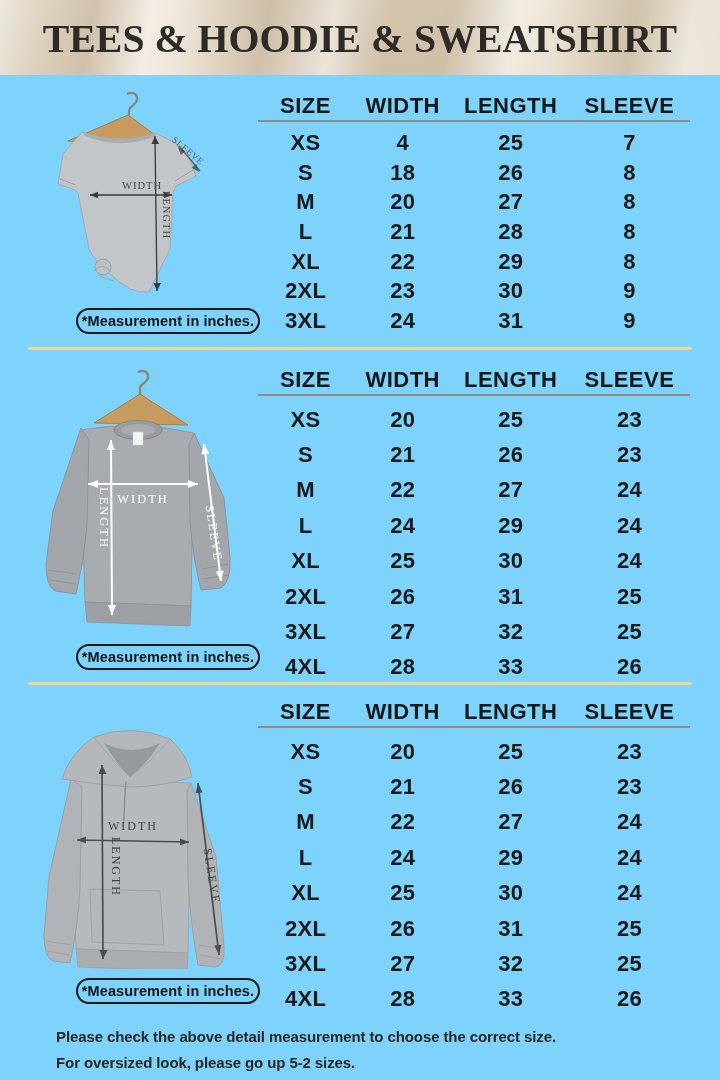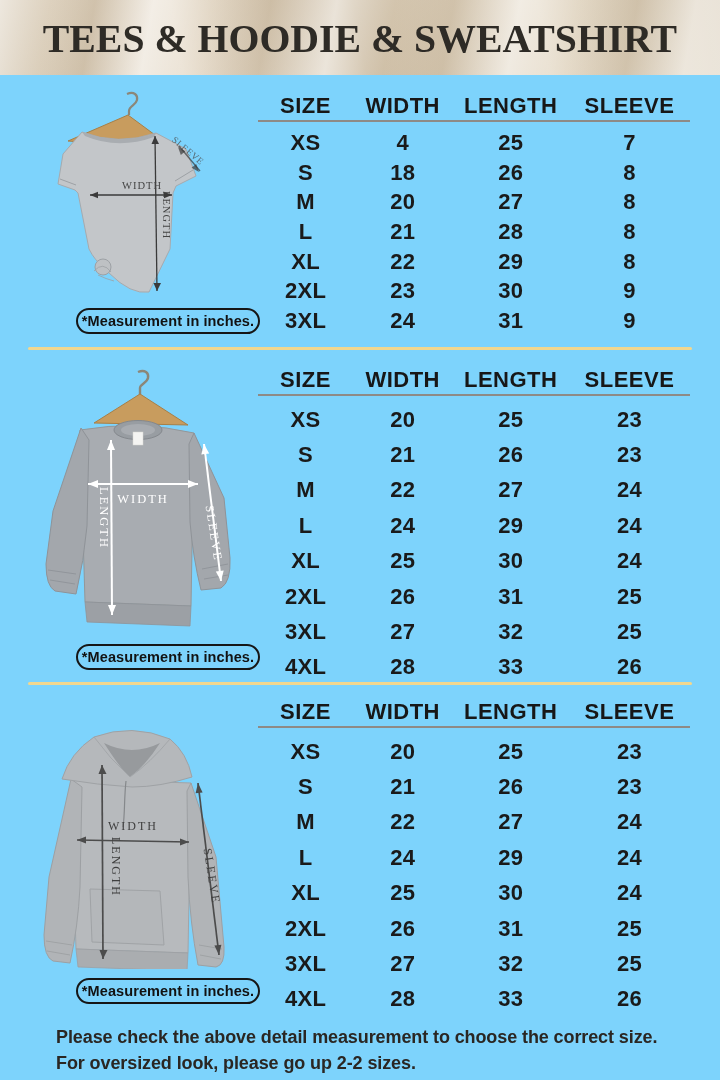--- a/index.html
+++ b/index.html
@@ -45,21 +45,21 @@
   .thead, .trow { display:grid; grid-template-columns:22% 23% 27% 28%; align-items:center; }
   .thead { border-bottom:2px solid #8e8a86; padding-bottom:1px; }
   .th { font-size:22px; font-weight:bold; letter-spacing:.5px; color:#171717; text-align:center; }
   .tbody { padding-top:6px; }
   .sec1 .trow { height:29.7px; } .sec2 .trow, .sec3 .trow { height:35.4px; }
   .td { font-size:22px; font-weight:bold; color:#1a1a1a; text-align:center; letter-spacing:.3px; }
 
   .divider { height:3px; background:#f2d78e; margin:0 28px; border-radius:2px; }
 
   .footer { padding:13px 20px 0 56px; }
-  .footer p { font-size:18px; font-weight:bold; color:#2a2622; line-height:26px; letter-spacing:-.1px; }
+  .footer p { font-size:15px; font-weight:bold; color:#2a2622; line-height:26px; letter-spacing:-.1px; }
 
   svg text.mlabel { font-family:"Liberation Serif", serif; }
 </style>
 </head>
 <body>
 
 <div class="page">
 
   <header class="banner">
     <h1>TEES &amp; HOODIE &amp; SWEATSHIRT</h1>
@@ -366,16 +366,16 @@
               <span class="td">33</span>
               <span class="td">26</span>
             </div>
           </div>
       </div>
     </div>
   </section>
 
   <footer class="footer">
     <p>Please check the above detail measurement to choose the correct size.</p>
-    <p>For oversized look, please go up 2-2 sizes.</p>
+    <p>For oversized look, please go up 5-2 sizes.</p>
   </footer>
 
 </div>
 
 </body></html>

